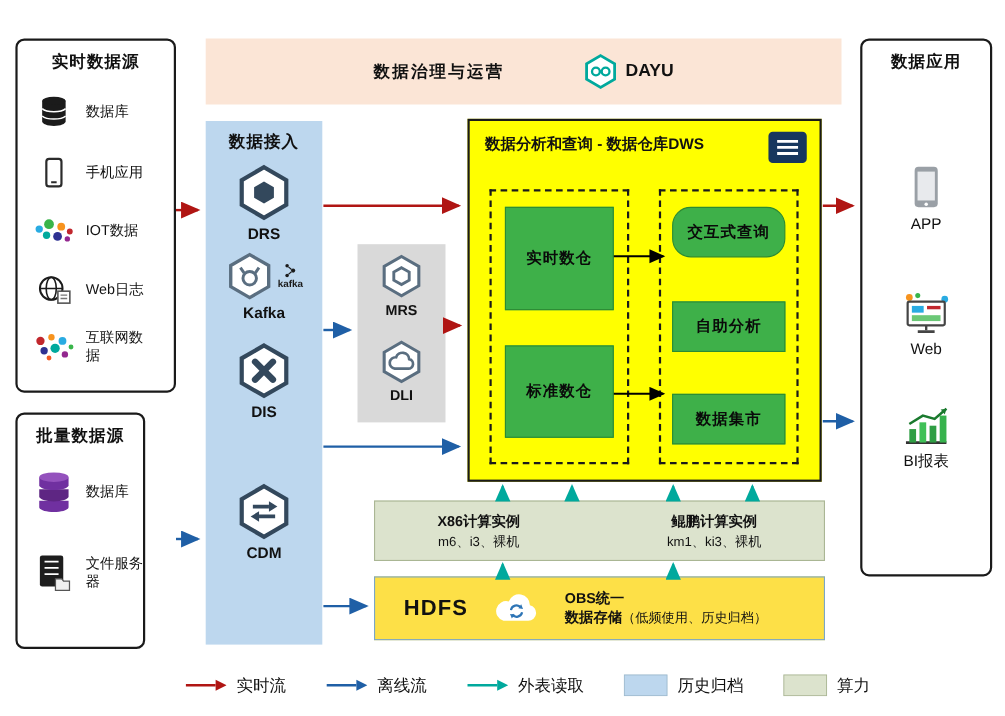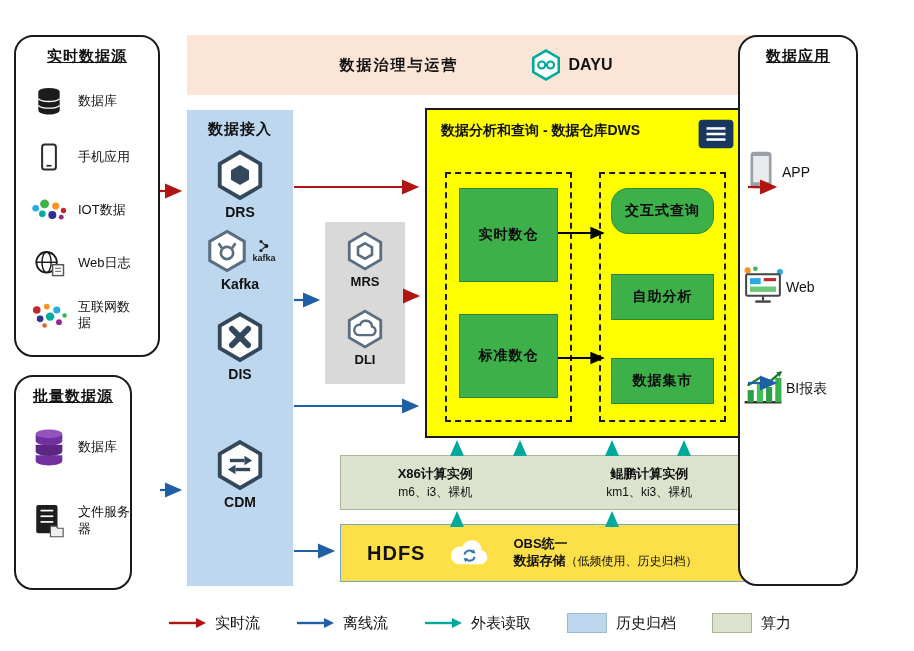--- a/index.html
+++ b/index.html
@@ -1,21 +1,21 @@
 <!DOCTYPE html>
 <html><head>
 <meta charset="utf-8">
 <style>
   * { margin:0; padding:0; box-sizing:border-box; }
   body { font-family:"Liberation Sans","DejaVu Sans",sans-serif; background:#fff; color:#111; }
   .canvas { position:relative; width:914px; height:651px; background:#fff; overflow:hidden; }
   .abs { position:absolute; }
 
   
-  .panel { background:#fff; border:2px solid #1a1a1a; border-radius:19px;text-decoration:underline; }
+  .panel { background:#fff; border:2px solid #1a1a1a; border-radius:8px; }
   .panel-title { font-weight:bold; font-size:15px; text-align:center; padding-top:10px; letter-spacing:1px; }
 
   .row-item { position:absolute; display:flex; align-items:center; gap:8px; left:12px; }
   .row-item .ic { width:42px; display:flex; justify-content:center; flex:0 0 42px; }
   .row-item .lbl { font-size:13px; line-height:1.25; }
 
   
   .ingest { background:#bdd7ee; }
   .col-title { font-weight:bold; font-size:15px; text-align:center; padding-top:10px; letter-spacing:1px; }
   .svc { position:absolute; width:100%; display:flex; flex-direction:column; align-items:center; }
@@ -45,21 +45,21 @@
   .storage .obs { font-size:13px; line-height:1.3; }
   .storage .obs b { font-weight:bold; }
   .storage .note { font-weight:normal; font-size:12px; }
 
   
   .banner { background:#fbe5d6; display:flex; align-items:center; justify-content:center; gap:70px; }
   .banner .ttl { font-weight:bold; font-size:15px; letter-spacing:2px; }
   .banner .logo { display:flex; align-items:center; gap:6px; font-weight:bold; font-size:16px; }
 
   
-  .app-item { position:absolute; width:100%; display:flex; flex-direction:row; align-items:center;text-align:right; }
+  .app-item { position:absolute; width:100%; display:flex; flex-direction:column; align-items:center;text-align:right; }
   .app-item .lbl { font-size:14px; margin-top:4px; }
 
   
   .legend { display:flex; align-items:center; gap:36px; }
   .legend .li { display:flex; align-items:center; gap:9px; }
   .legend .li .txt { font-size:15px; }
 
   svg { display:block; }
   .arrows { pointer-events:none; }
 </style>
@@ -313,21 +313,21 @@
         <polygon points="20.4,9.4 21.6,12.4 18.6,12" fill="#2e75b6"></polygon>
         <polygon points="14.4,18.6 13.2,15.6 16.2,16" fill="#2e75b6"></polygon>
       </svg>
     </span>
     <span class="obs">
       <b>OBS统一</b><br>
       <b>数据存储</b><span class="note">（低频使用、历史归档）</span>
     </span>
   </div>
 
-  <div class="abs panel" style="left:738px; top:35px; width:120px; height:551px;">
+  <div class="abs panel" style="left:782px; top:35px; width:120px; height:489px;">
     <div class="panel-title">数据应用</div>
 
     <div class="app-item" style="top:112px;">
       <span>
         <svg viewBox="0 0 24 24" width="42" height="42">
           <rect x="6" y="1.5" width="12" height="21" rx="2" fill="#9aa0a6"></rect>
           <rect x="7.5" y="4" width="9" height="15" fill="#e8eaed"></rect>
           <circle cx="12" cy="21" r="0.9" fill="#fff"></circle>
         </svg>
       </span>

